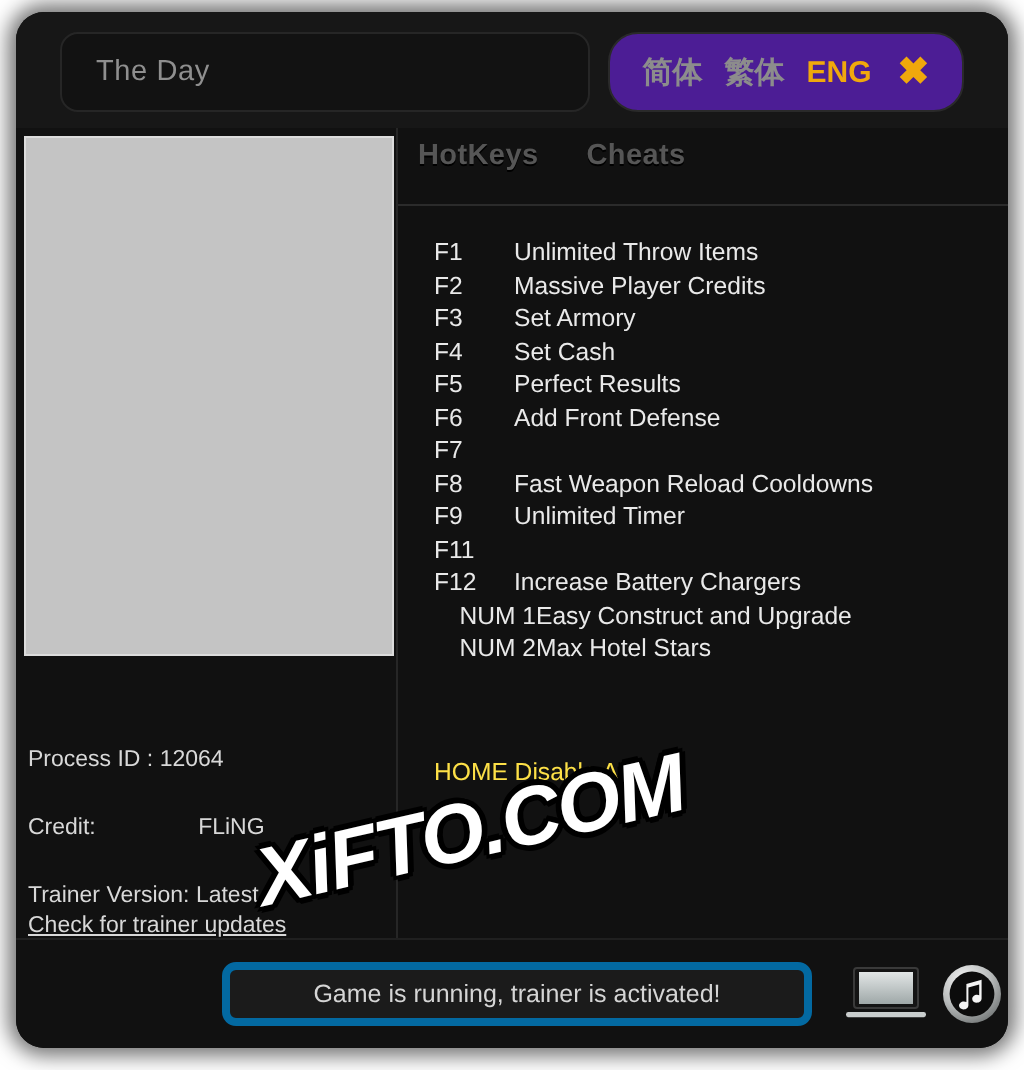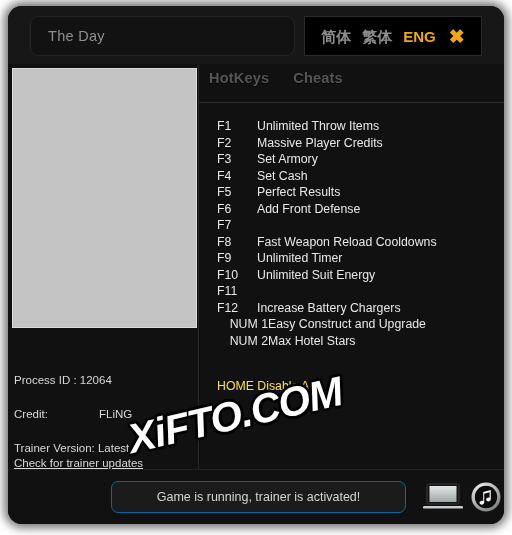--- a/index.html
+++ b/index.html
@@ -61,23 +61,23 @@
     font-size: 14.5px;
     letter-spacing: 0.3px;
   }
 
   .lang-box {
     position: absolute;
     left: 296px;
     top: 10px;
     width: 178px;
     height: 40px;
-    background: #000000;
+    background: #4c1d95;
     border: 1px solid #2a2a2a;
-    border-radius: 0;
+    border-radius: 15px;
     display: flex;
     align-items: center;
     justify-content: center;
     gap: 11px;
     box-sizing: border-box;
   }
   .lang-btn {
     color: #8c8c8c;
     font-size: 15px;
     font-weight: bold;
@@ -215,21 +215,21 @@
     background: #111111;
     border-top: 1px solid #202020;
   }
   .status-box {
     position: absolute;
     left: 103px;
     top: 11px;
     width: 295px;
     height: 32px;
     background: #1b1b1b;
-    border: 1px solid #0369a1;
+    border: 4px solid #0369a1;
     border-radius: 7px;
     display: flex;
     align-items: center;
     justify-content: center;
     box-sizing: border-box;
   }
   .status-text {
     color: #d5d5d5;
     font-size: 12.5px;
   }
@@ -354,24 +354,20 @@
           </div>
           <div class="cheat-row">
             <span class="cheat-key">F8</span>
             <span class="cheat-label">Fast Weapon Reload Cooldowns</span>
           </div>
           <div class="cheat-row">
             <span class="cheat-key">F9</span>
             <span class="cheat-label">Unlimited Timer</span>
           </div>
           <div class="cheat-row">
-            <span class="cheat-key">F10</span>
-            <span class="cheat-label">Unlimited Suit Energy</span>
-          </div>
-          <div class="cheat-row">
             <span class="cheat-key">F11</span>
           </div>
           <div class="cheat-row">
             <span class="cheat-key">F12</span>
             <span class="cheat-label">Increase Battery Chargers</span>
           </div>
           <div class="cheat-row">
             <span class="cheat-key wide">NUM 1</span>
             <span class="cheat-label">Easy Construct and Upgrade</span>
           </div>

